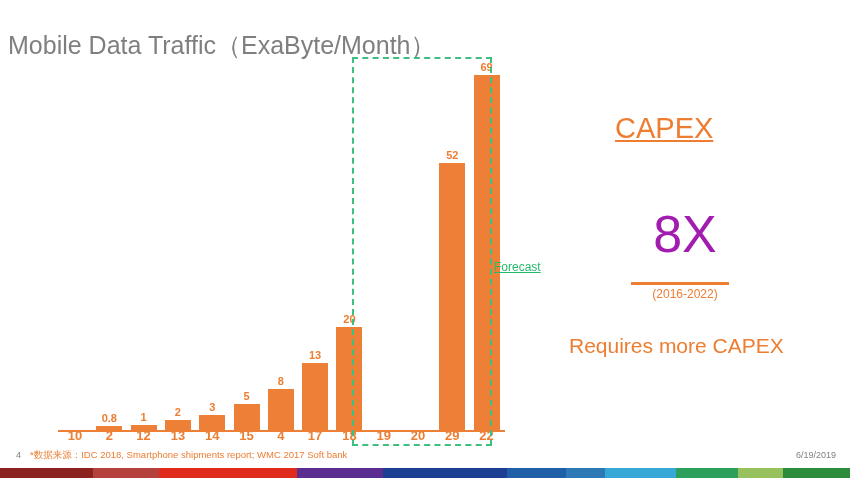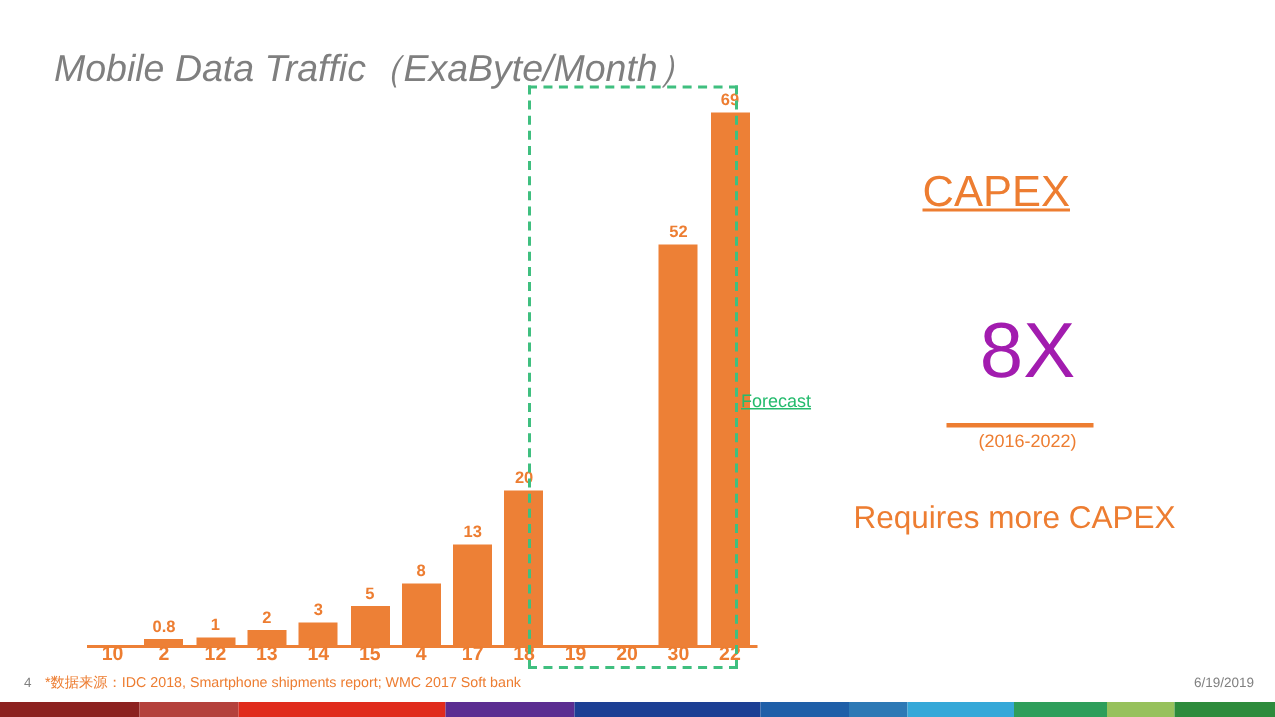--- a/index.html
+++ b/index.html
@@ -19,27 +19,26 @@
     position: absolute;
     left: 0; top: 0;
     width: 850px;
     height: 478px;
     background: #ffffff;
   }
 
   
   #chart-title {
     position: absolute;
-    left: 36px;
+    left: 8px;
     top: 29px;
     font-size: 25px;
     color: #7f7f7f;
     letter-spacing: 0px;
     white-space: nowrap;
-    font-style: italic;
   }
 
   
   #chart-area {
     position: absolute;
     left: 56px;
     top: 50px;
     width: 450px;
     height: 382px;
   }
@@ -285,21 +284,21 @@
       <div class="cat-label" style="left: 36.3px; width: 34px;">2</div>
       <div class="cat-label" style="left: 70.6px; width: 34px;">12</div>
       <div class="cat-label" style="left: 104.9px; width: 34px;">13</div>
       <div class="cat-label" style="left: 139.2px; width: 34px;">14</div>
       <div class="cat-label" style="left: 173.5px; width: 34px;">15</div>
       <div class="cat-label" style="left: 207.8px; width: 34px;">4</div>
       <div class="cat-label" style="left: 242.1px; width: 34px;">17</div>
       <div class="cat-label" style="left: 276.4px; width: 34px;">18</div>
       <div class="cat-label" style="left: 310.7px; width: 34px;">19</div>
       <div class="cat-label" style="left: 345px; width: 34px;">20</div>
-      <div class="cat-label" style="left: 379.3px; width: 34px;">30</div>
+      <div class="cat-label" style="left: 379.3px; width: 34px;">29</div>
       <div class="cat-label" style="left: 413.6px; width: 34px;">22</div>
     </div>
 
   <div id="forecast-box"></div>
   <div id="forecast-label">Forecast</div>
 
   <div id="right-panel">
     <div id="capex-heading">CAPEX</div>
     <div id="multiplier">8X</div>
     <div id="multiplier-rule"></div>

